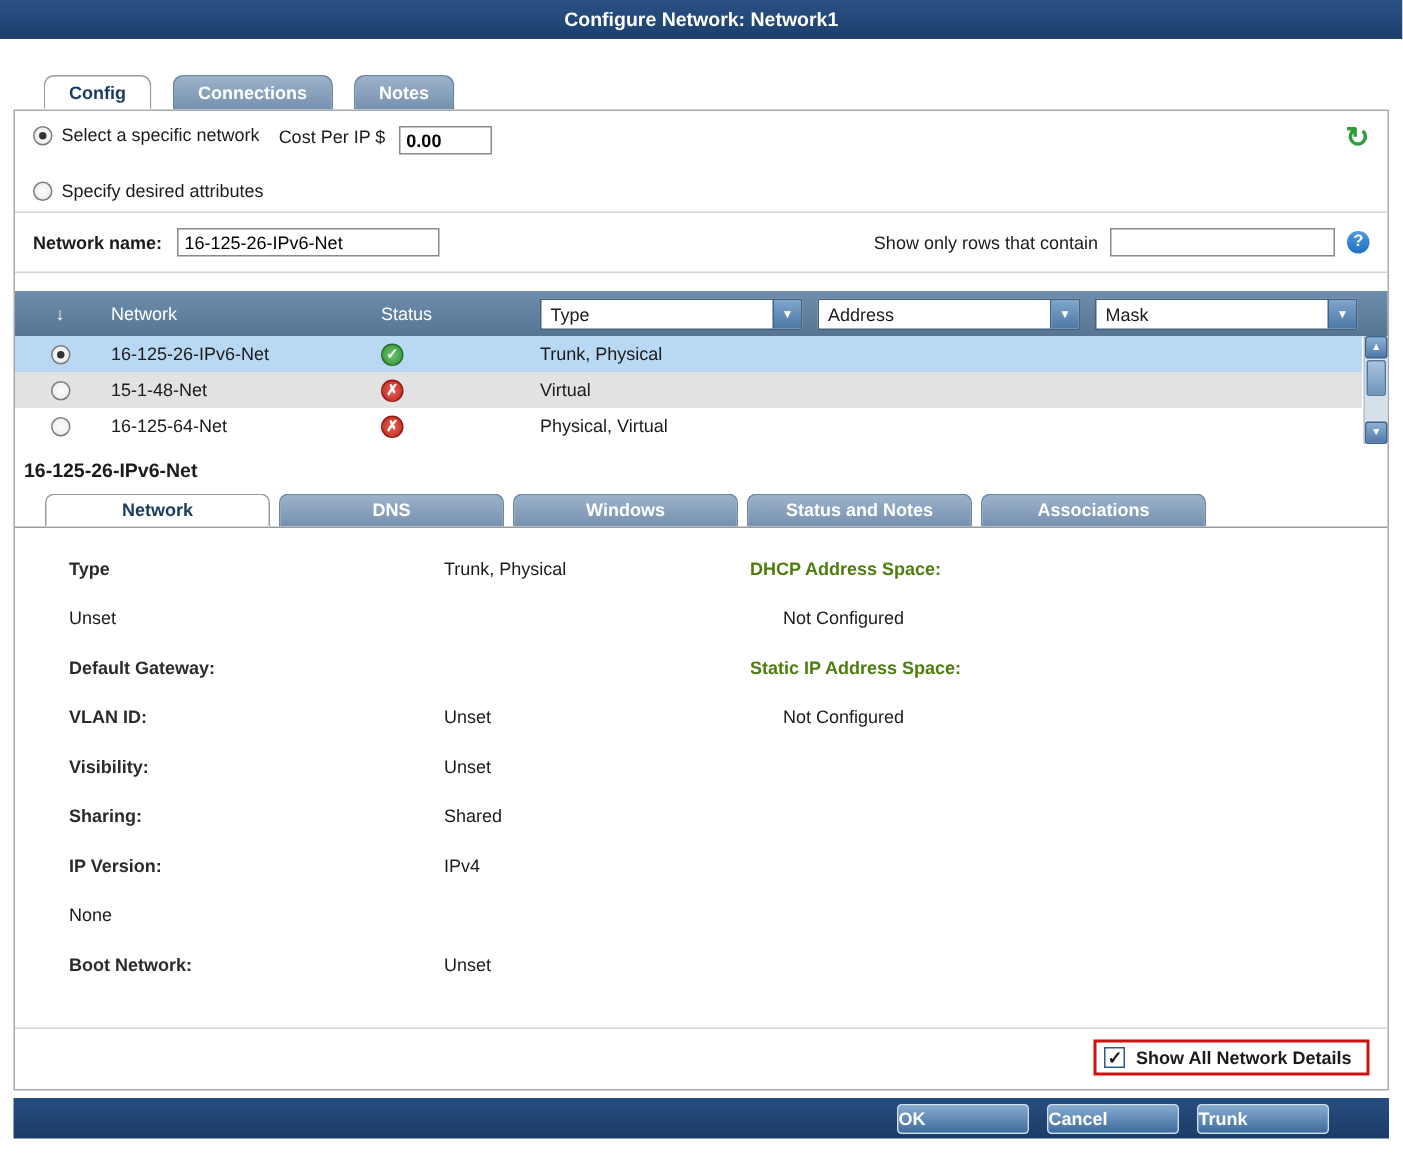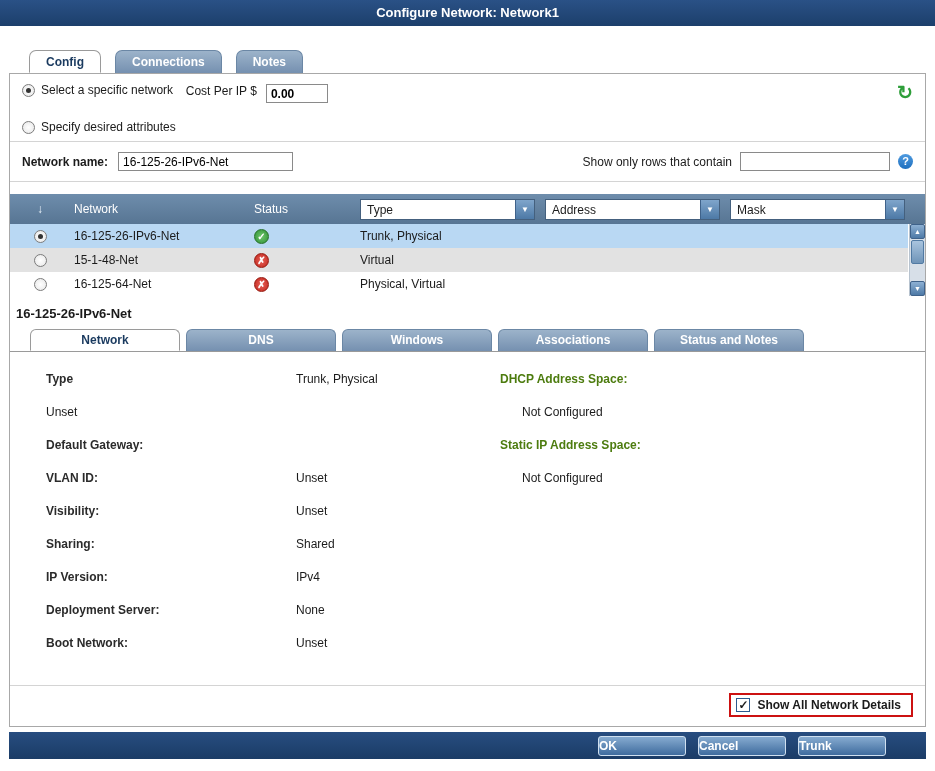--- a/index.html
+++ b/index.html
@@ -246,22 +246,22 @@
         </div>
       </div>
     </div>
 
     <div class="net-heading">16-125-26-IPv6-Net</div>
 
     <div class="sub-tabs">
       <div class="sub-tab active">Network</div>
       <div class="sub-tab inactive">DNS</div>
       <div class="sub-tab inactive">Windows</div>
+      <div class="sub-tab inactive">Status and Notes</div>
       <div class="sub-tab inactive">Associations</div>
-      <div class="sub-tab inactive">Status and Notes</div>
     </div>
 
     <div class="details">
       <div class="details-left">
         <div class="detail-row">
           <span class="detail-label">Type</span>
           <span class="detail-value">Trunk, Physical</span>
         </div>
         <div class="detail-row">
           <span class="detail-value">Unset</span>
@@ -280,21 +280,20 @@
         </div>
         <div class="detail-row">
           <span class="detail-label">Sharing:</span>
           <span class="detail-value">Shared</span>
         </div>
         <div class="detail-row">
           <span class="detail-label">IP Version:</span>
           <span class="detail-value">IPv4</span>
         </div>
         <div class="detail-row">
-          <span class="detail-label">Deployment Server:</span>
           <span class="detail-value">None</span>
         </div>
         <div class="detail-row">
           <span class="detail-label">Boot Network:</span>
           <span class="detail-value">Unset</span>
         </div>
       </div>
       <div class="details-right">
         <div class="right-row right-bold">DHCP Address Space:</div>
         <div class="right-row right-plain">Not Configured</div>

